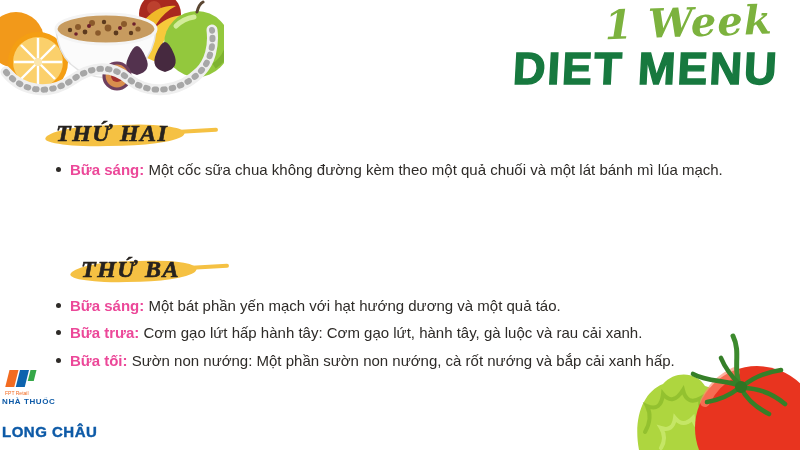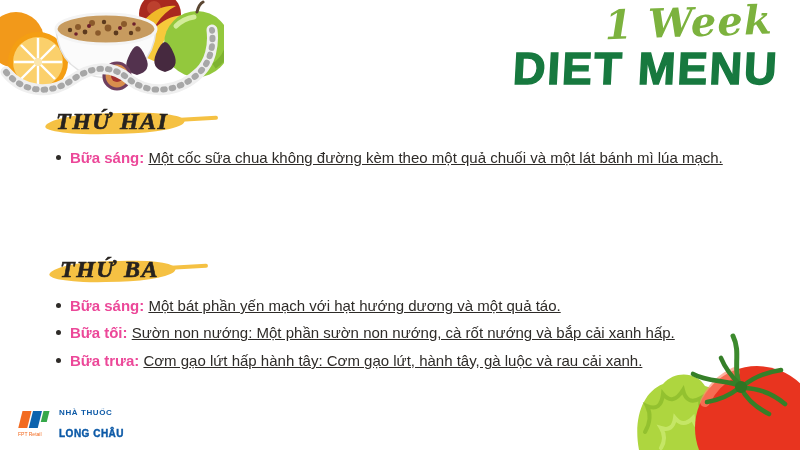--- a/index.html
+++ b/index.html
@@ -16,25 +16,25 @@
     font-size:40px;color:#7cb23e;letter-spacing:1px;display:block;
     transform:rotate(-2deg);margin-right:6px;
   }
   .title-main{
     font-family:"Liberation Sans", sans-serif;font-weight:700;font-size:45px;
     color:#17793f;-webkit-text-stroke:1.4px #17793f;letter-spacing:2px;
     display:block;margin-top:2px;transform:skewX(-3deg);
   }
   
   .menu-section{position:absolute;left:40px;right:16px;}
-  .section-1{top:108px;}
+  .section-1{top:120px;}
   .section-2{top:256px;}
   .heading-wrap{position:relative;display:inline-block;}
   .section-1 .heading-wrap{margin-left:16px;}
-  .section-2 .heading-wrap{margin-left:20px;}
+  .section-2 .heading-wrap{margin-left:41px;}
   .hl{
     position:absolute;left:-10px;right:-16px;top:5px;bottom:1px;background:#f5c143;
     border-radius:48% 42% 46% 50% / 62% 50% 56% 46%;
     transform:skewX(-14deg) rotate(-1.2deg);z-index:0;
   }
   .hl-tail{
     position:absolute;top:9px;left:101%;width:48px;height:4px;background:#f5c143;
     transform:rotate(-3deg);border-radius:3px;z-index:0;
   }
   .heading-text{
@@ -43,27 +43,27 @@
     font-size:24px;letter-spacing:1.5px;color:#26221f;
     -webkit-text-stroke:0.6px #26221f;
   }
   .meal-list{list-style:none;margin:9px 0 0 0;padding:0 0 0 16px;}
   .meal-item{display:flex;align-items:flex-start;line-height:27.4px;font-size:15px;}
   .bullet-dot{
     width:5px;height:5px;border-radius:50%;background:#2e2b28;flex:0 0 auto;
     margin:11px 9px 0 0;
   }
   .meal-label{font-weight:700;color:#ec4899;}
-  .meal-text{color:#2e2b28;text-decoration:underline;}
-  
-  .logo{position:absolute;left:15px;bottom:11px;display:flex;}
+  .meal-text{color:#2e2b28;}
+  
+  .logo{position:absolute;left:2px;bottom:11px;display:flex;flex-direction:column;}
   .logo-mark{width:36px;height:30px;margin-right:8px;flex:0 0 auto;}
   .logo-text{line-height:1;}
   .logo-top{font-size:8px;font-weight:700;color:#0d5aa7;letter-spacing:0.6px;display:block;}
-  .logo-main{font-size:10px;font-weight:700;color:#0d5aa7;letter-spacing:0.5px;display:block;margin-top:12px;-webkit-text-stroke:0.4px #0d5aa7;}
+  .logo-main{font-size:15px;font-weight:700;color:#0d5aa7;letter-spacing:0.5px;display:block;margin-top:18px;-webkit-text-stroke:0.4px #0d5aa7;}
   
   .veggies{position:absolute;right:0;bottom:0;width:165px;height:118px;}
 </style>
 </head>
 <body>
 
 <div class="canvas">
 
   <svg class="fruits" viewBox="0 0 224 96" aria-hidden="true">
 
@@ -160,27 +160,27 @@
       <span class="heading-text">THỨ BA</span>
     </div>
     <ul class="meal-list">
       <li class="meal-item">
         <span class="bullet-dot"></span>
         <span><b class="meal-label">Bữa sáng:</b>
         <span class="meal-text">Một bát phần yến mạch với hạt hướng dương và một quả táo.</span></span>
       </li>
       <li class="meal-item">
         <span class="bullet-dot"></span>
+        <span><b class="meal-label">Bữa trưa:</b>
+        <span class="meal-text">Cơm gạo lứt hấp hành tây: Cơm gạo lứt, hành tây, gà luộc và rau cải xanh.</span></span>
+      </li>
+      <li class="meal-item">
+        <span class="bullet-dot"></span>
         <span><b class="meal-label">Bữa tối:</b>
         <span class="meal-text">Sườn non nướng: Một phần sườn non nướng, cà rốt nướng và bắp cải xanh hấp.</span></span>
-      </li>
-      <li class="meal-item">
-        <span class="bullet-dot"></span>
-        <span><b class="meal-label">Bữa trưa:</b>
-        <span class="meal-text">Cơm gạo lứt hấp hành tây: Cơm gạo lứt, hành tây, gà luộc và rau cải xanh.</span></span>
       </li>
     </ul>
   </div>
 
   <div class="logo">
     <svg class="logo-mark" viewBox="0 0 36 30" aria-hidden="true">
       <g transform="skewX(-14)">
         <rect x="8" y="2" width="9" height="17" fill="#f26b21"></rect>
         <rect x="18.5" y="2" width="9" height="17" fill="#0d63ae"></rect>
         <rect x="29" y="2" width="6" height="11" fill="#35a849"></rect>

